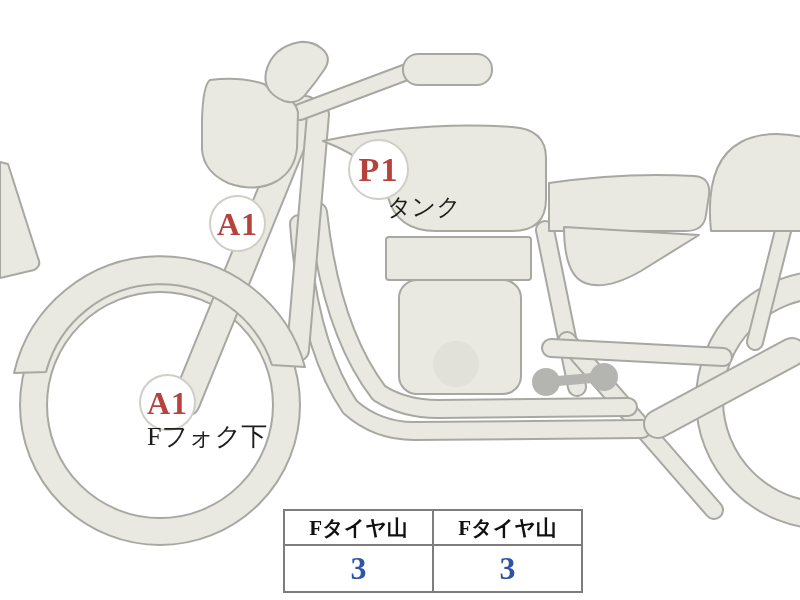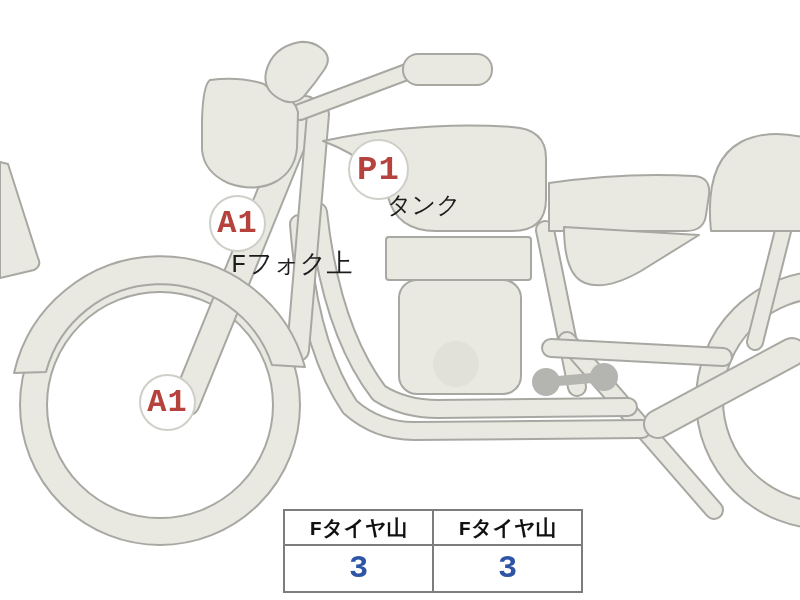--- a/index.html
+++ b/index.html
@@ -1,18 +1,18 @@
 <!DOCTYPE html>
 <html><head>
 <meta charset="utf-8">
 <style>
   html,body{margin:0;padding:0;background:#fff;}
   #stage{
     position:relative;width:800px;height:600px;background:#ffffff;overflow:hidden;
-    font-family:Liberation Mono, monospace;
+    font-family:Liberation Serif, serif;
   }
   #bike-svg{position:absolute;left:0;top:0;}
   .marker-circle{
     position:absolute;background:#ffffff;border:2px solid #cfcfc9;border-radius:50%;
     display:flex;align-items:center;justify-content:center;
     color:#b5423c;font-weight:600;line-height:1;letter-spacing:1px;
     box-sizing:border-box;
   }
   .m-p1{left:348px;top:139px;width:61px;height:61px;font-size:34px;}
   .m-a1-upper{left:209px;top:195px;width:57px;height:57px;font-size:32px;}
@@ -116,25 +116,25 @@
   </svg>
 
   <div class="marker-circle m-p1">
     <span>P1</span>
   </div>
   <div class="part-label l-tank">タンク</div>
 
   <div class="marker-circle m-a1-upper">
     <span>A1</span>
   </div>
-  <div class="part-label l-fork-upper">Fフォク上</div>
 
   <div class="marker-circle m-a1-lower">
     <span>A1</span>
   </div>
+  <div class="part-label l-fork-lower">Fフォク下</div>
 
   <table id="tire-table">
     <tbody>
       <tr>
         <td class="hdr">Fタイヤ山</td>
         <td class="hdr">Fタイヤ山</td>
       </tr>
       <tr>
         <td class="val">3</td>
         <td class="val">3</td>

